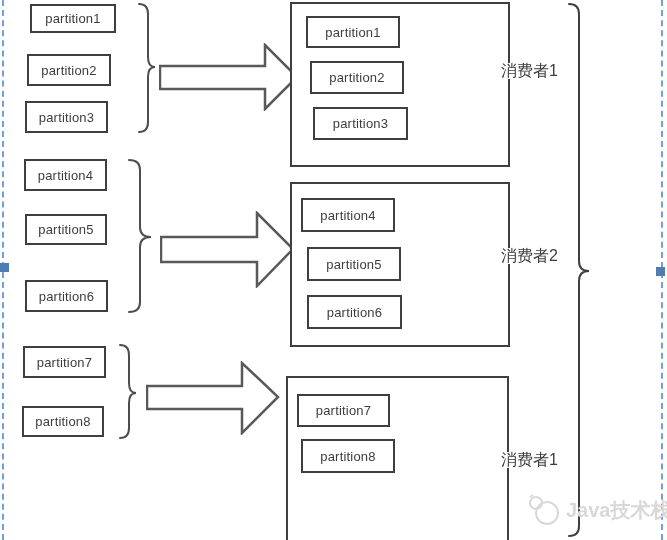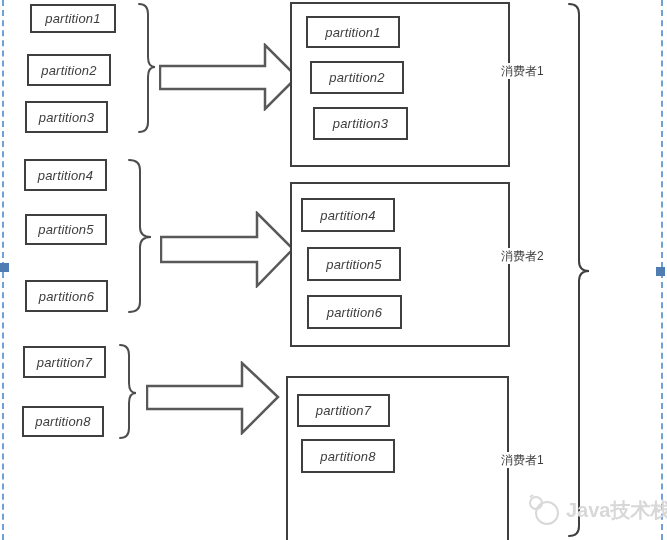--- a/index.html
+++ b/index.html
@@ -5,26 +5,26 @@
   html,body{margin:0;padding:0;background:#fff;}
   #stage{
     position:relative;width:667px;height:540px;background:#ffffff;
     overflow:hidden;font-family:"Liberation Sans","DejaVu Sans",sans-serif;
   }
   .sel-line{position:absolute;top:0;bottom:0;width:0;border-left:2px dashed #6fa0d8;}
   .sel-handle{position:absolute;width:9px;height:9px;background:#4f7db3;}
   .pbox{
     position:absolute;background:#fff;border:2px solid #3f3f3f;box-sizing:border-box;
     display:flex;align-items:center;justify-content:center;
-    font-size:13px;color:#3d3d3d;letter-spacing:0.2px;font-style:italic;
+    font-size:13px;color:#3d3d3d;letter-spacing:0.2px;
   }
   .gbox{position:absolute;background:#fff;border:2px solid #3f3f3f;box-sizing:border-box;}
   .shape-svg{position:absolute;display:block;}
   .clabel{
-    position:absolute;background:#fff;padding:0 1px;font-size:12px;
+    position:absolute;background:#fff;padding:0 1px;font-size:16px;
     color:#3d3d3d;line-height:16px;white-space:nowrap;
   }
   .watermark{
     position:absolute;left:526px;top:494px;display:flex;align-items:center;
     color:#d8d8d8;font-size:20px;font-weight:bold;white-space:nowrap;
   }
   .watermark .wm-text{margin-left:6px;}
 </style>
 </head>
 <body>

